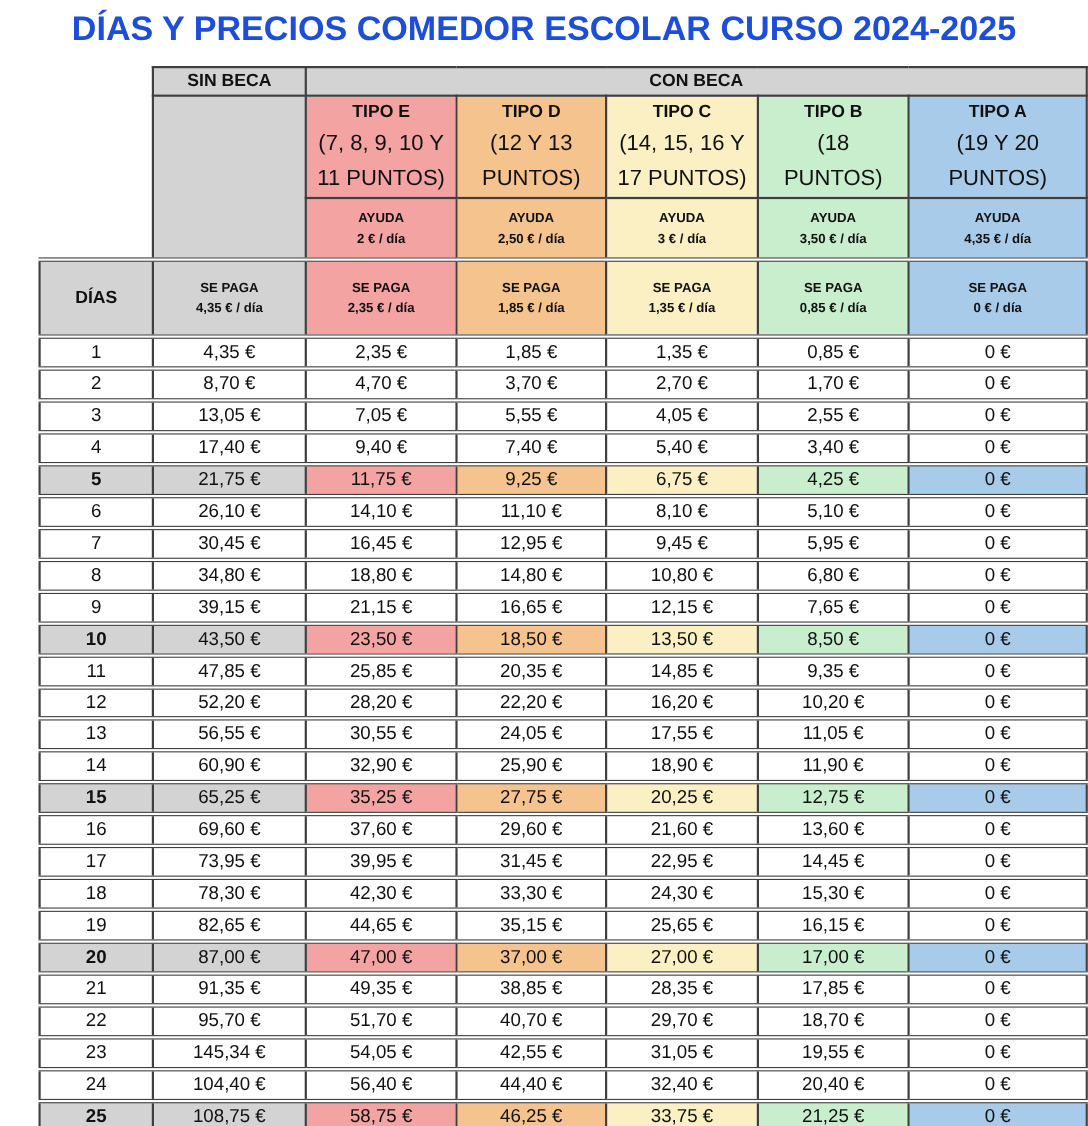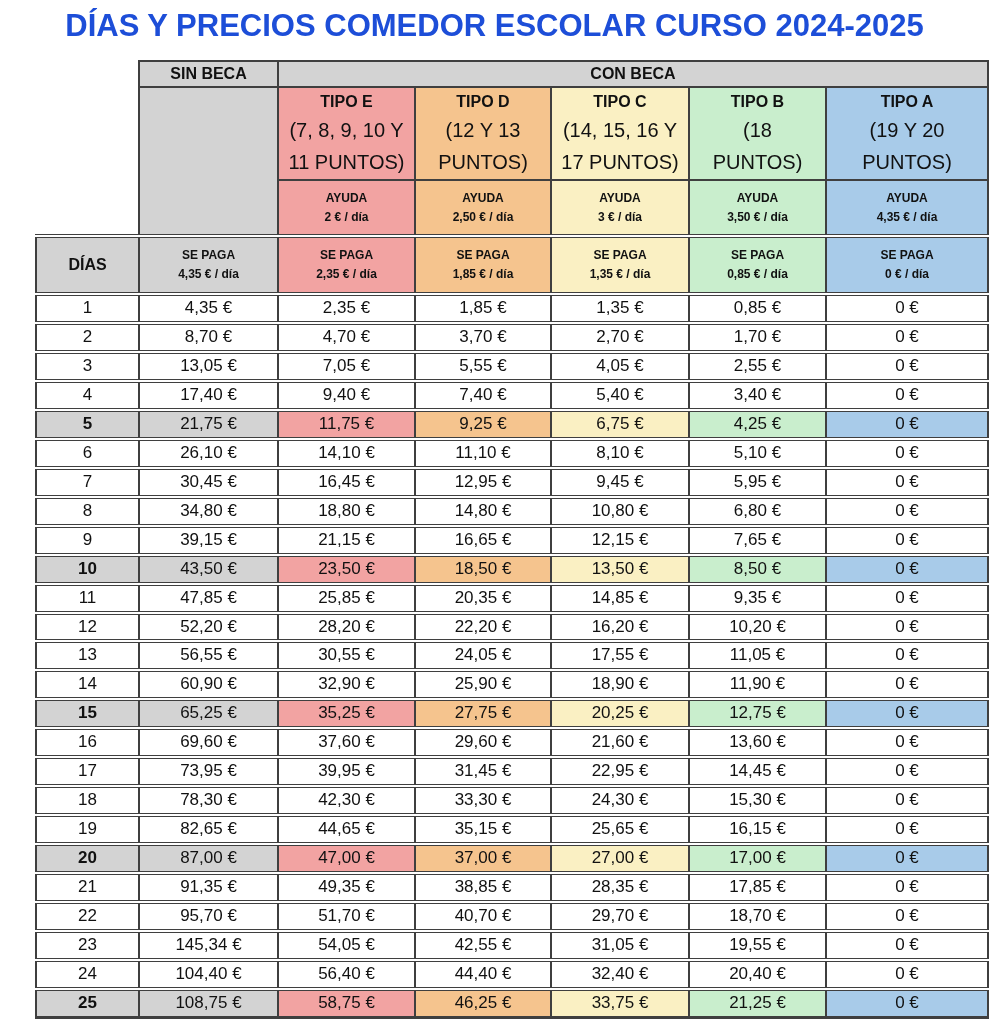--- a/index.html
+++ b/index.html
@@ -23,21 +23,21 @@
   td{
     border:2px solid var(--border);
     text-align:center;vertical-align:middle;
     padding:1px 2px;font-size:17px;line-height:1.35;
     overflow:hidden;
   }
   td.nocell{border:none !important;background:#fff;}
   tr.r-top{height:16px;}
   tr.r-tipo{height:64px;}
   tr.r-ayuda{height:56px;}
-  tr.r-sepaga{height:58px;}
+  tr.r-sepaga{height:70px;}
   tr.data{height:28px;}
   tr.r-sepaga td, tr.data td{border-top:4px double var(--border);}
   tr.data:last-child td{border-bottom:3px solid var(--border);}
   .hdr{font-weight:bold;font-size:16px;}
   .bg-gray{background:var(--gray);}
   .bg-e{background:var(--tipo_e);}
   .bg-d{background:var(--tipo_d);}
   .bg-c{background:var(--tipo_c);}
   .bg-b{background:var(--tipo_b);margin-left:28px;}
   .bg-a{background:var(--tipo_a);}

